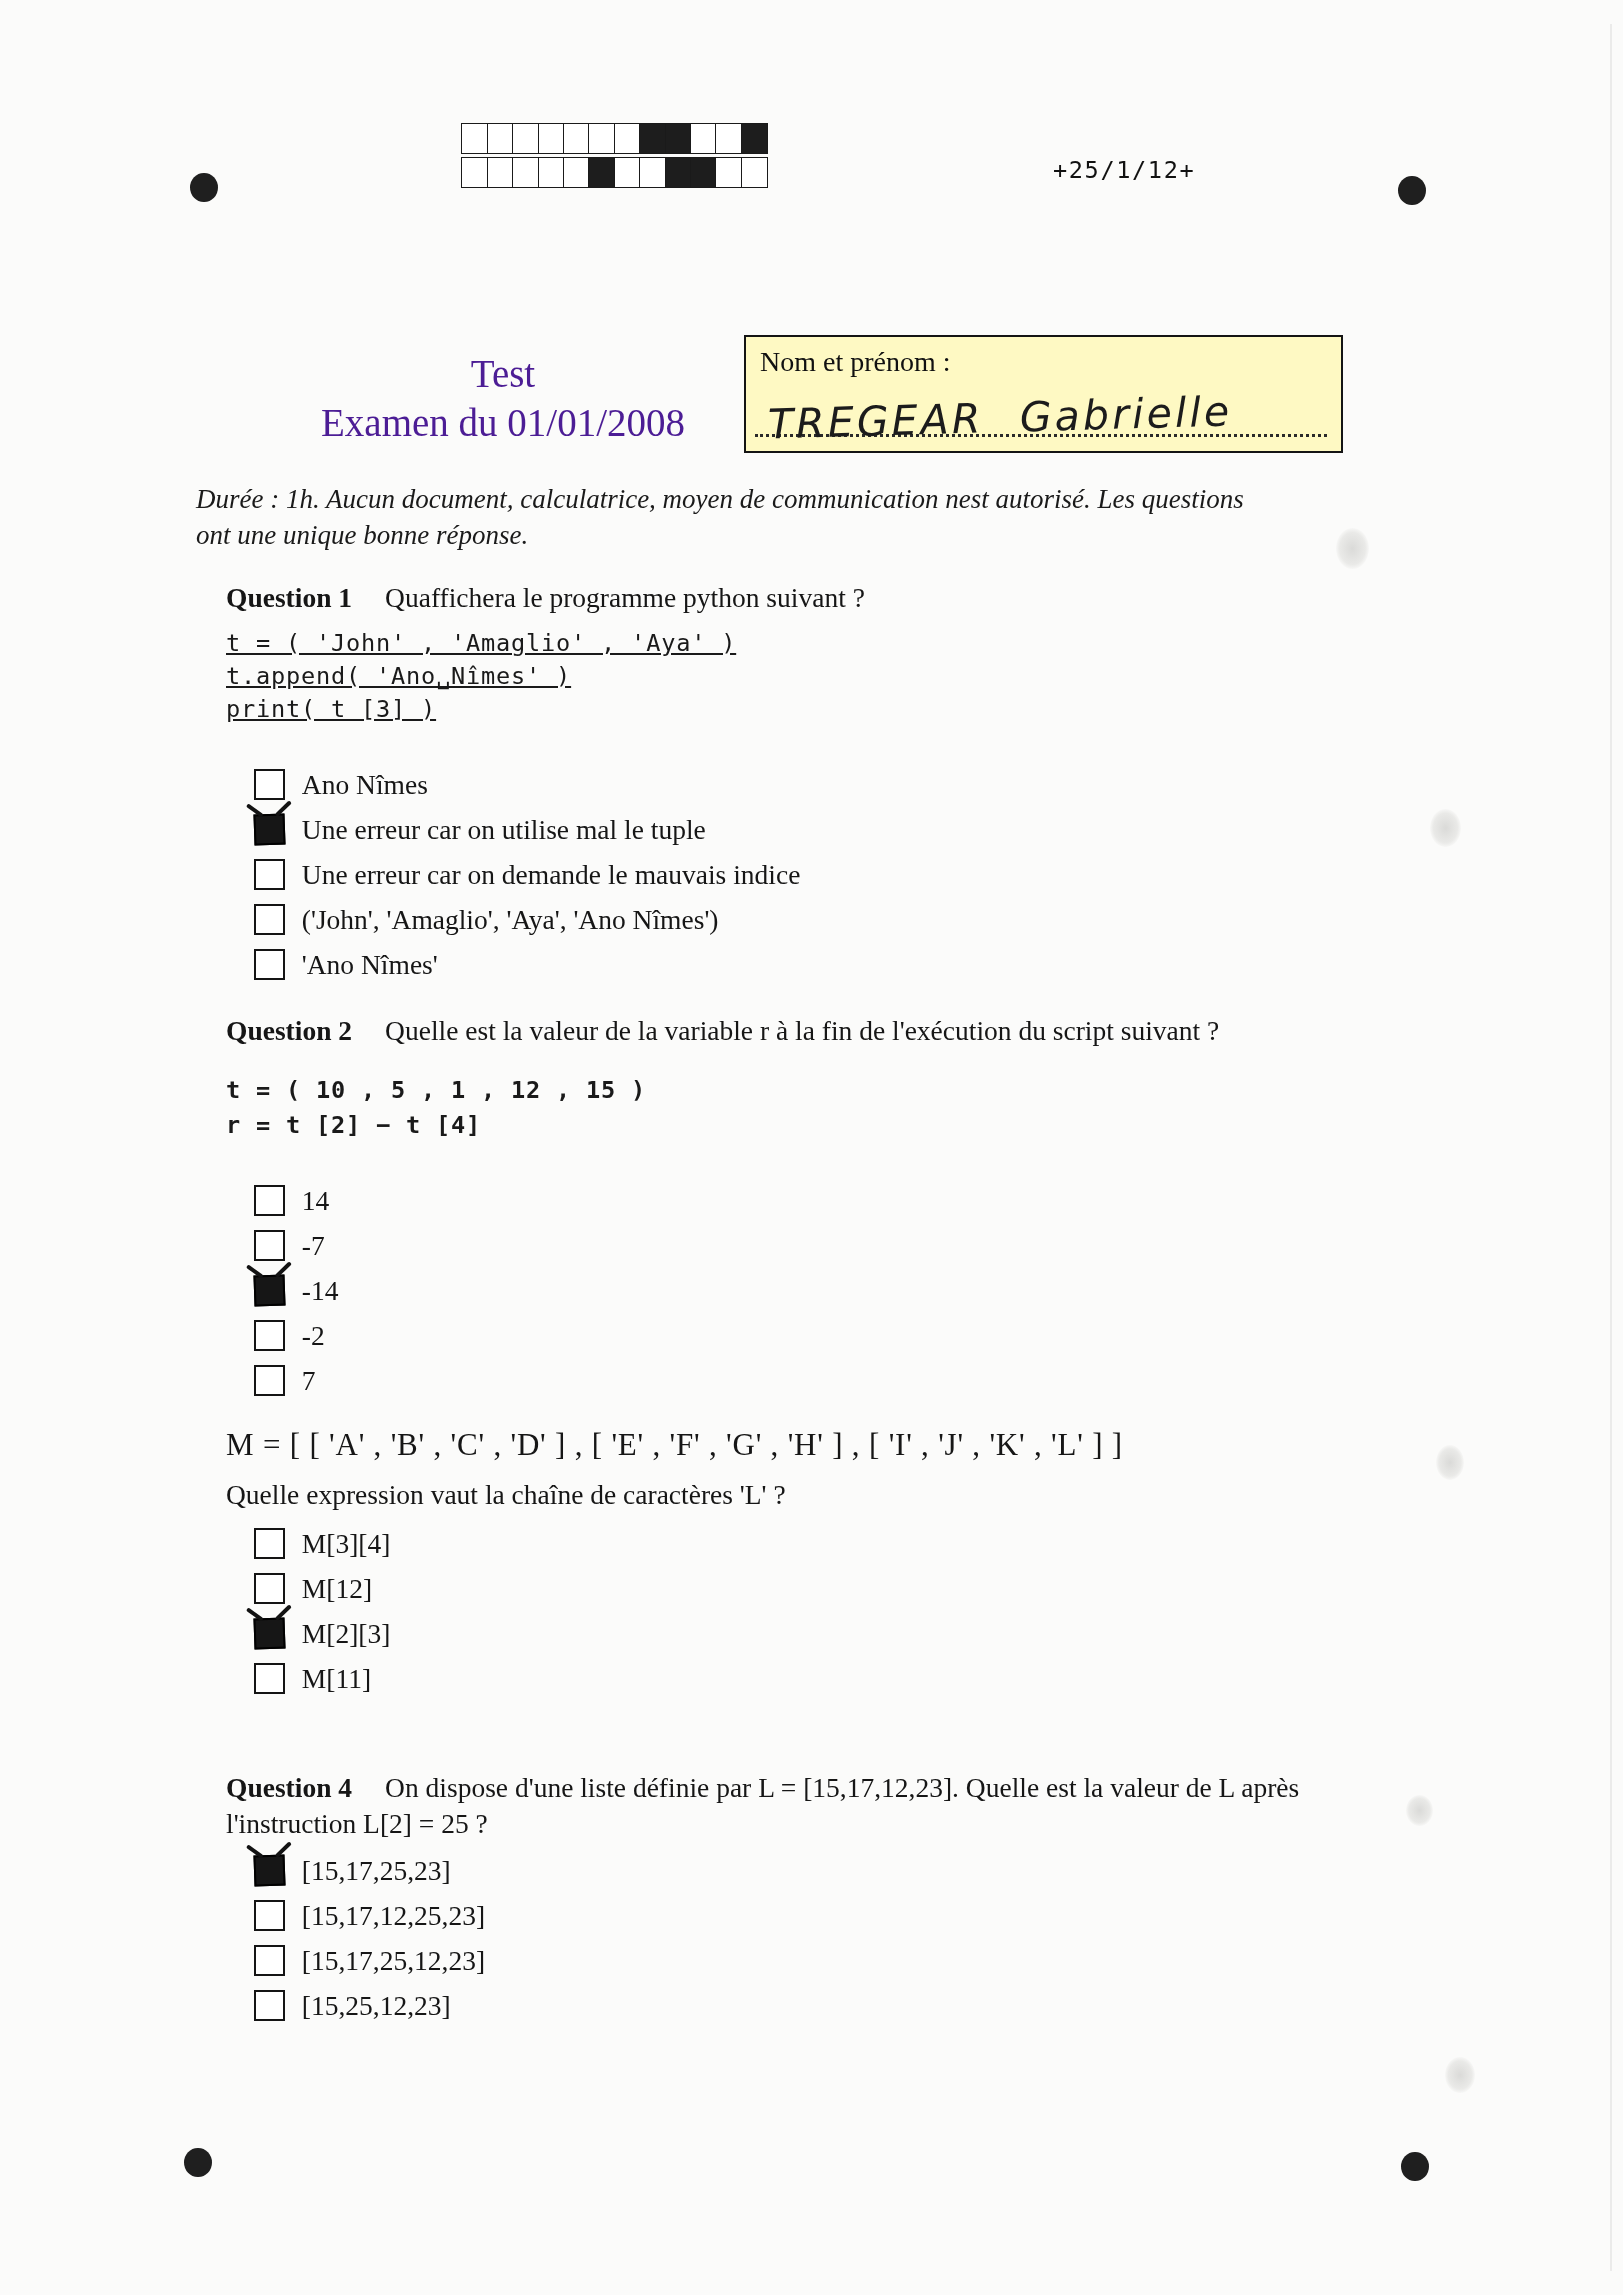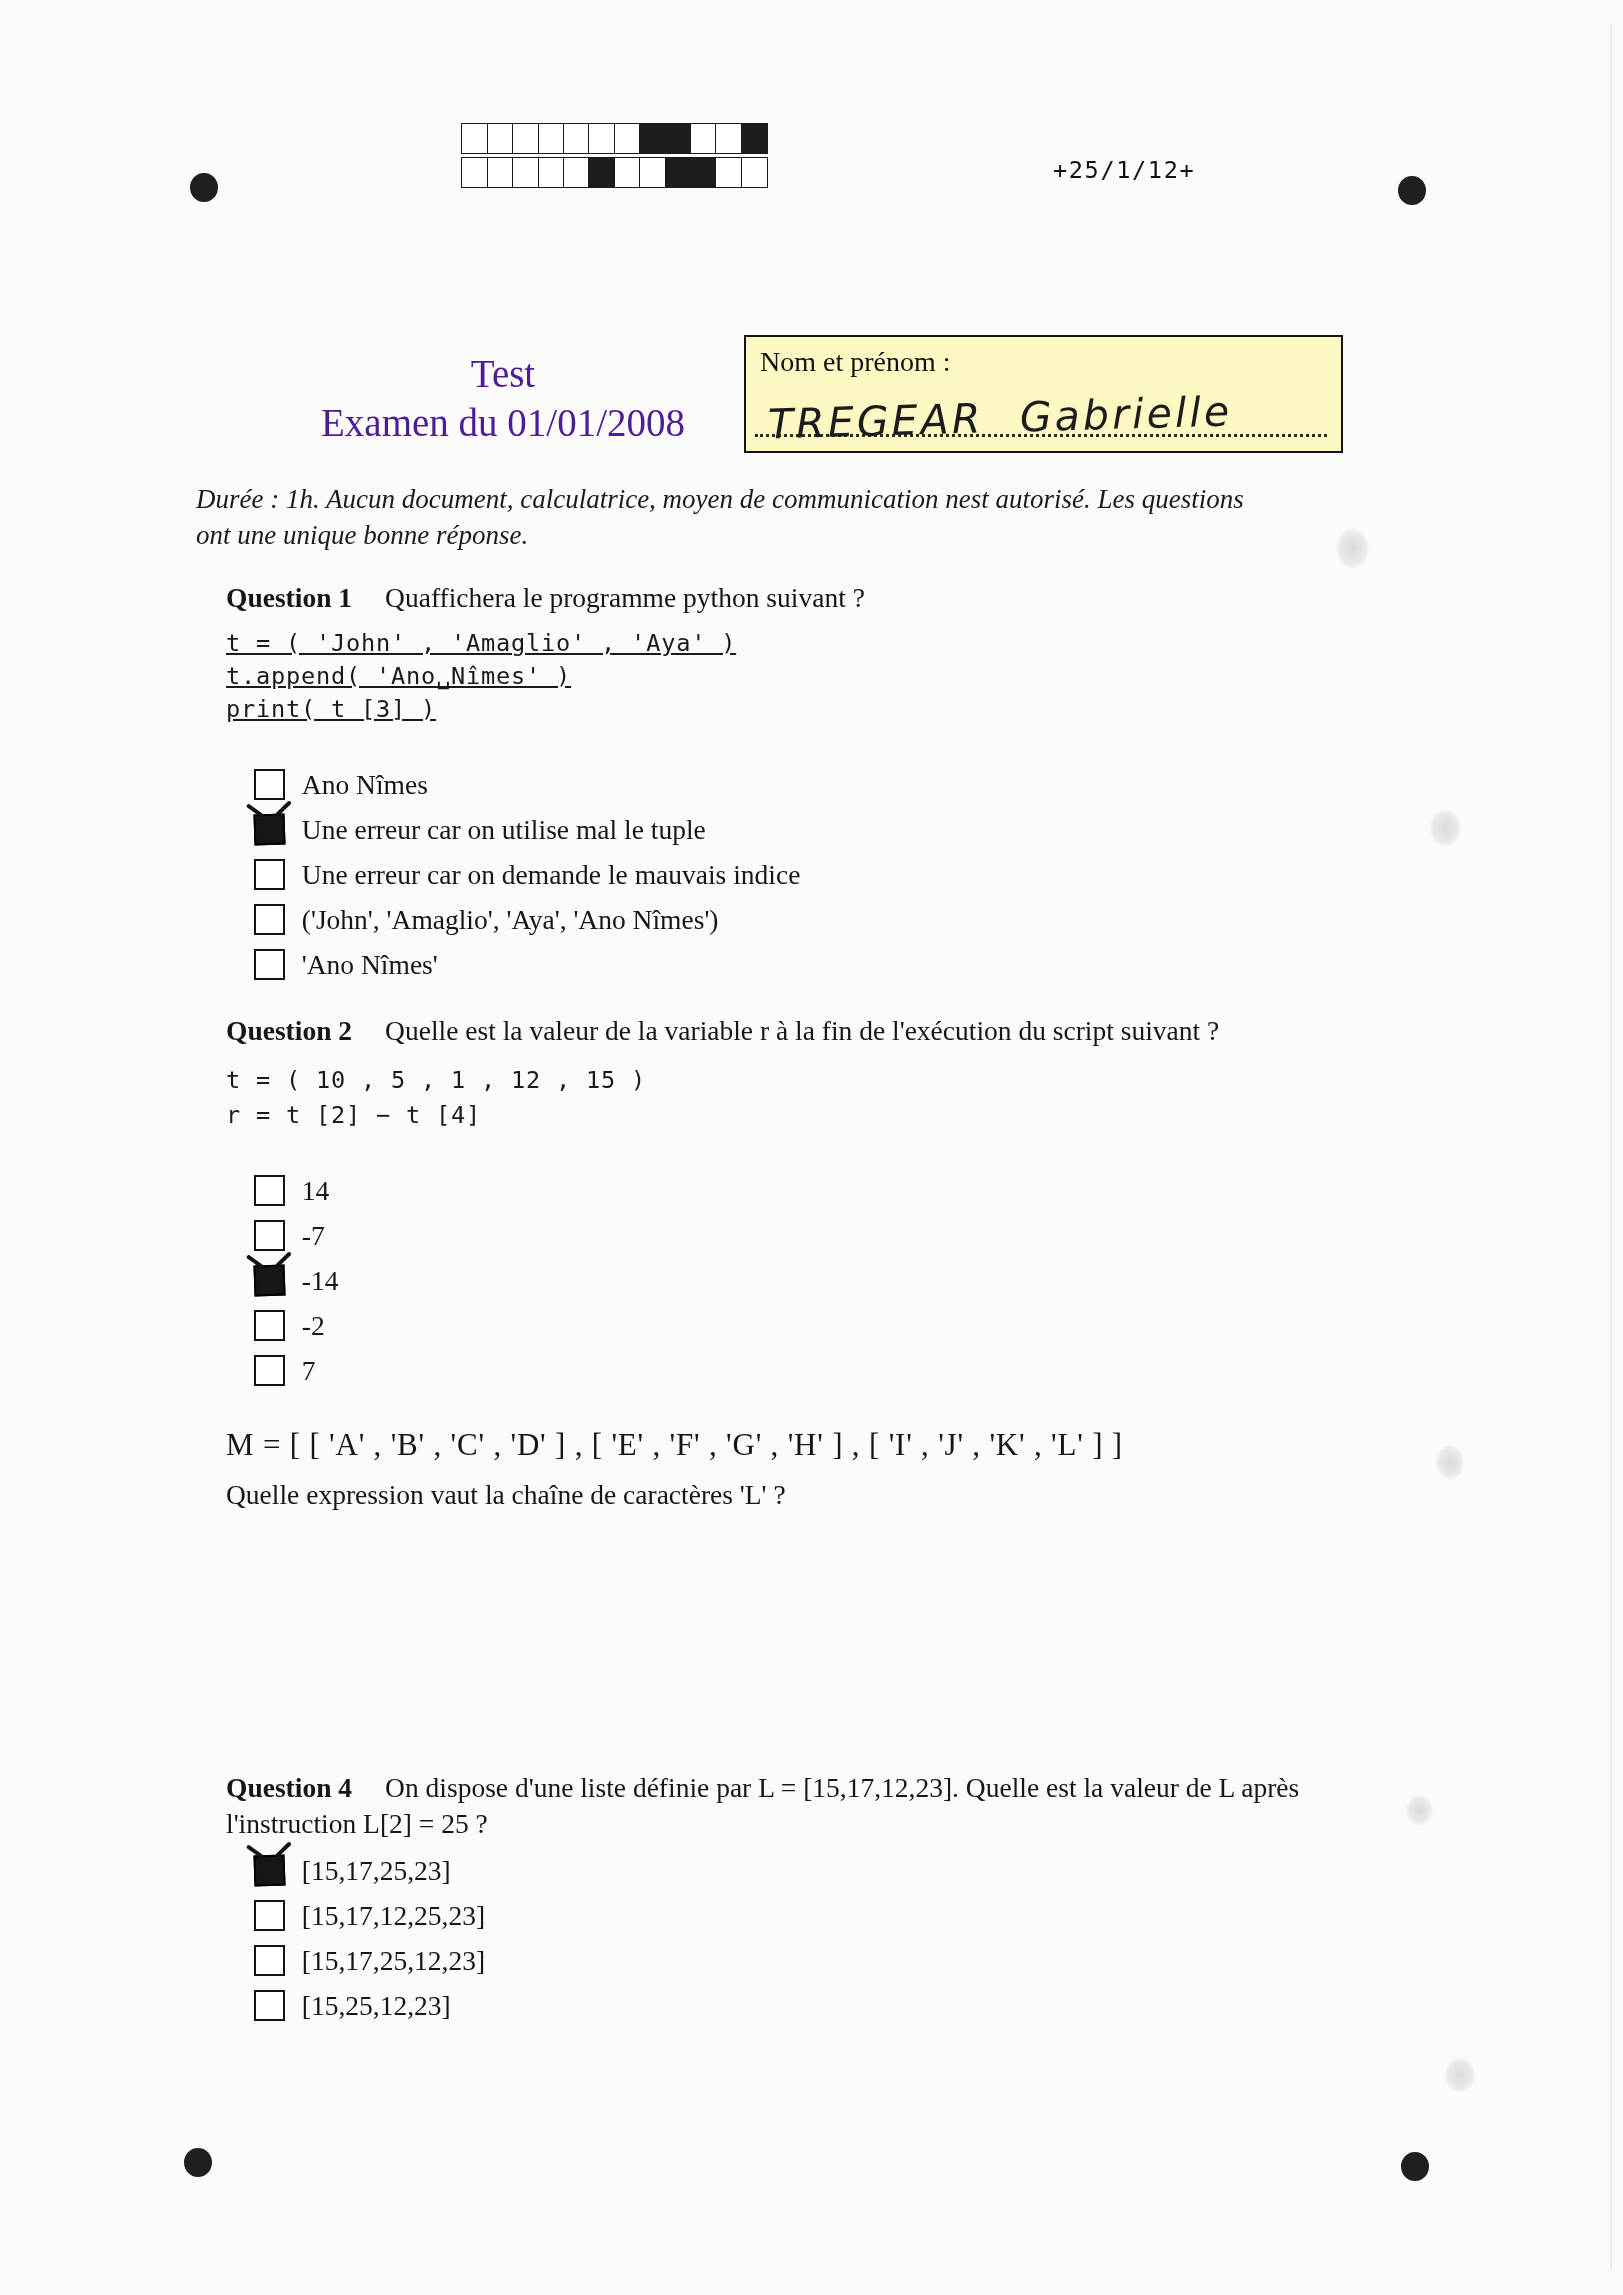--- a/index.html
+++ b/index.html
@@ -41,21 +41,21 @@
   .instructions{position:absolute;left:196px;top:481px;width:1226px;text-align:left;
     font-style:italic;font-size:27px;line-height:36px;color:#1a1a1a;}
 
   #questions{position:absolute;left:0;top:0;width:100%;}
   .question{position:absolute;left:226px;width:1190px;}
   .q-header{font-size:27.5px;line-height:36px;}
   .q-label{font-weight:bold;margin-right:33px;}
   .code-block{font-family:"DejaVu Sans Mono","Liberation Mono",monospace;font-size:23.6px;color:#1a1a1a;}
   .code-line{line-height:33px;letter-spacing:0.8px;}
   .q1 .code-block{margin-top:11px;text-decoration:underline;}
-  .q2 .code-block{margin-top:14px;}
+  .q2 .code-block{margin-top:24px;font-weight:bold;}
   .q2 .code-line{line-height:35px;}
   .m-line{margin-top:9.4px;font-size:31px;line-height:39px;letter-spacing:0.8px;}
   .q-subtext{margin-top:12.6px;font-size:27.5px;line-height:35px;}
   .options{margin-left:27.5px;}
   .q1 .options{margin-top:36px;}
   .q2 .options{margin-top:35px;}
   .q3 .options{margin-top:9.4px;}
   .q4 .options{margin-top:6.3px;}
   .option-row{display:flex;align-items:center;height:45px;}
   .checkbox{width:31px;height:31px;border:2.4px solid #141414;background:#fff;box-sizing:border-box;
@@ -186,20 +186,38 @@
         </div>
         <div class="option-row">
           <span class="checkbox"></span>
           <span class="option-label">7</span>
         </div>
       </div>
     </div>
     <div class="question q3" style="top: 1416px;">
       <div class="m-line">M =  [ [ 'A' , 'B' , 'C' , 'D' ] ,   [ 'E' , 'F' , 'G' , 'H' ] ,   [ 'I' , 'J' , 'K' , 'L' ] ]</div>
       <div class="q-subtext">Quelle expression vaut la chaîne de caractères 'L' ?</div>
+      <div class="options">
+        <div class="option-row">
+          <span class="checkbox"></span>
+          <span class="option-label">M[3][4]</span>
+        </div>
+        <div class="option-row">
+          <span class="checkbox"></span>
+          <span class="option-label">M[12]</span>
+        </div>
+        <div class="option-row">
+          <span class="checkbox checked"></span>
+          <span class="option-label">M[2][3]</span>
+        </div>
+        <div class="option-row">
+          <span class="checkbox"></span>
+          <span class="option-label">M[11]</span>
+        </div>
+      </div>
     </div>
     <div class="question q4" style="top: 1770px;">
       <div class="q-header"><span class="q-label">Question 4</span><span class="q-text">On dispose d'une liste définie par L = [15,17,12,23]. Quelle est la valeur de L après l'instruction L[2] = 25 ?</span></div>
       <div class="options">
         <div class="option-row">
           <span class="checkbox checked"></span>
           <span class="option-label">[15,17,25,23]</span>
         </div>
         <div class="option-row">
           <span class="checkbox"></span>

